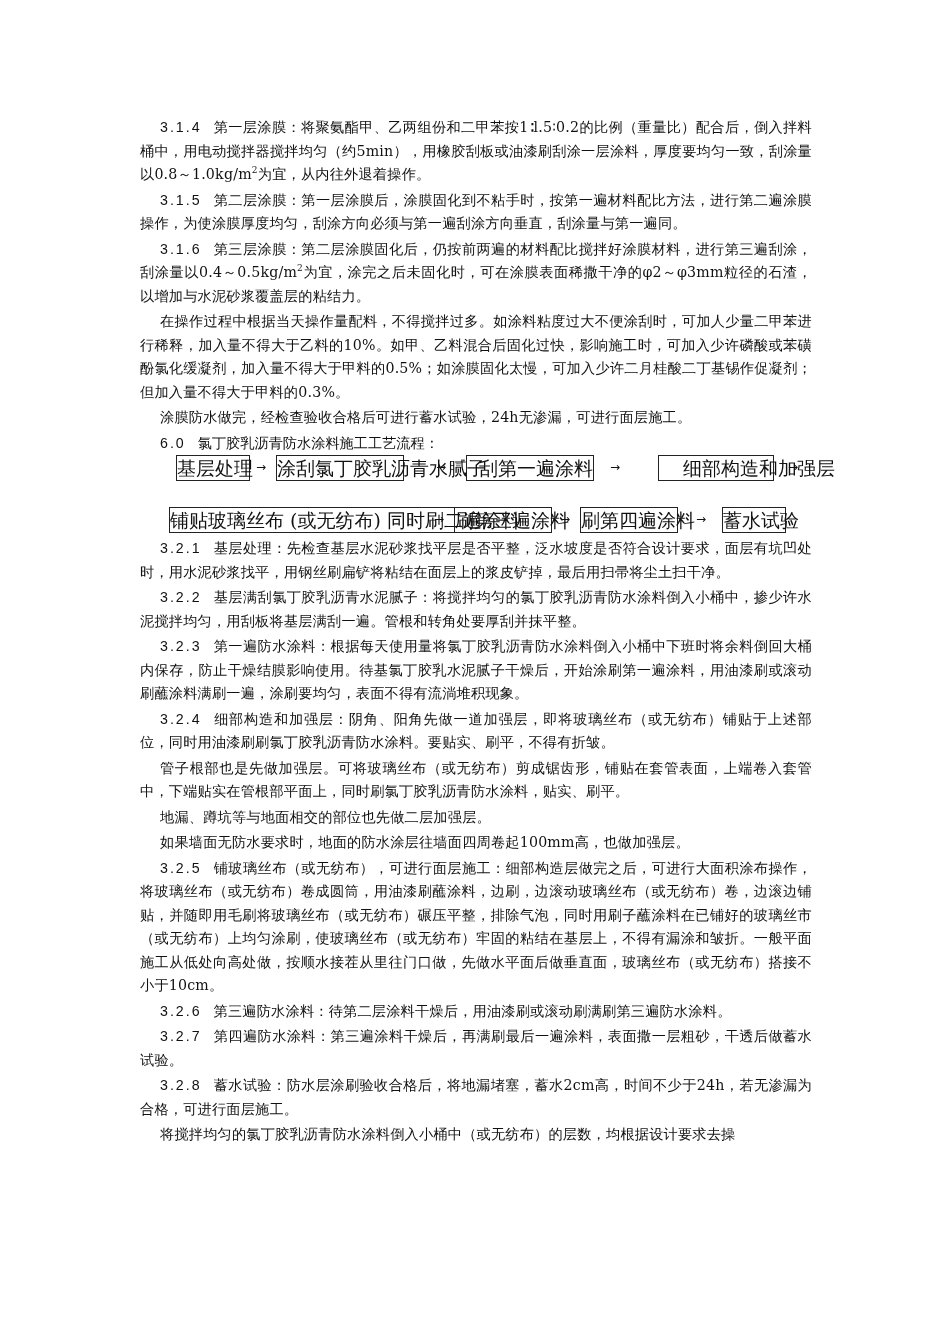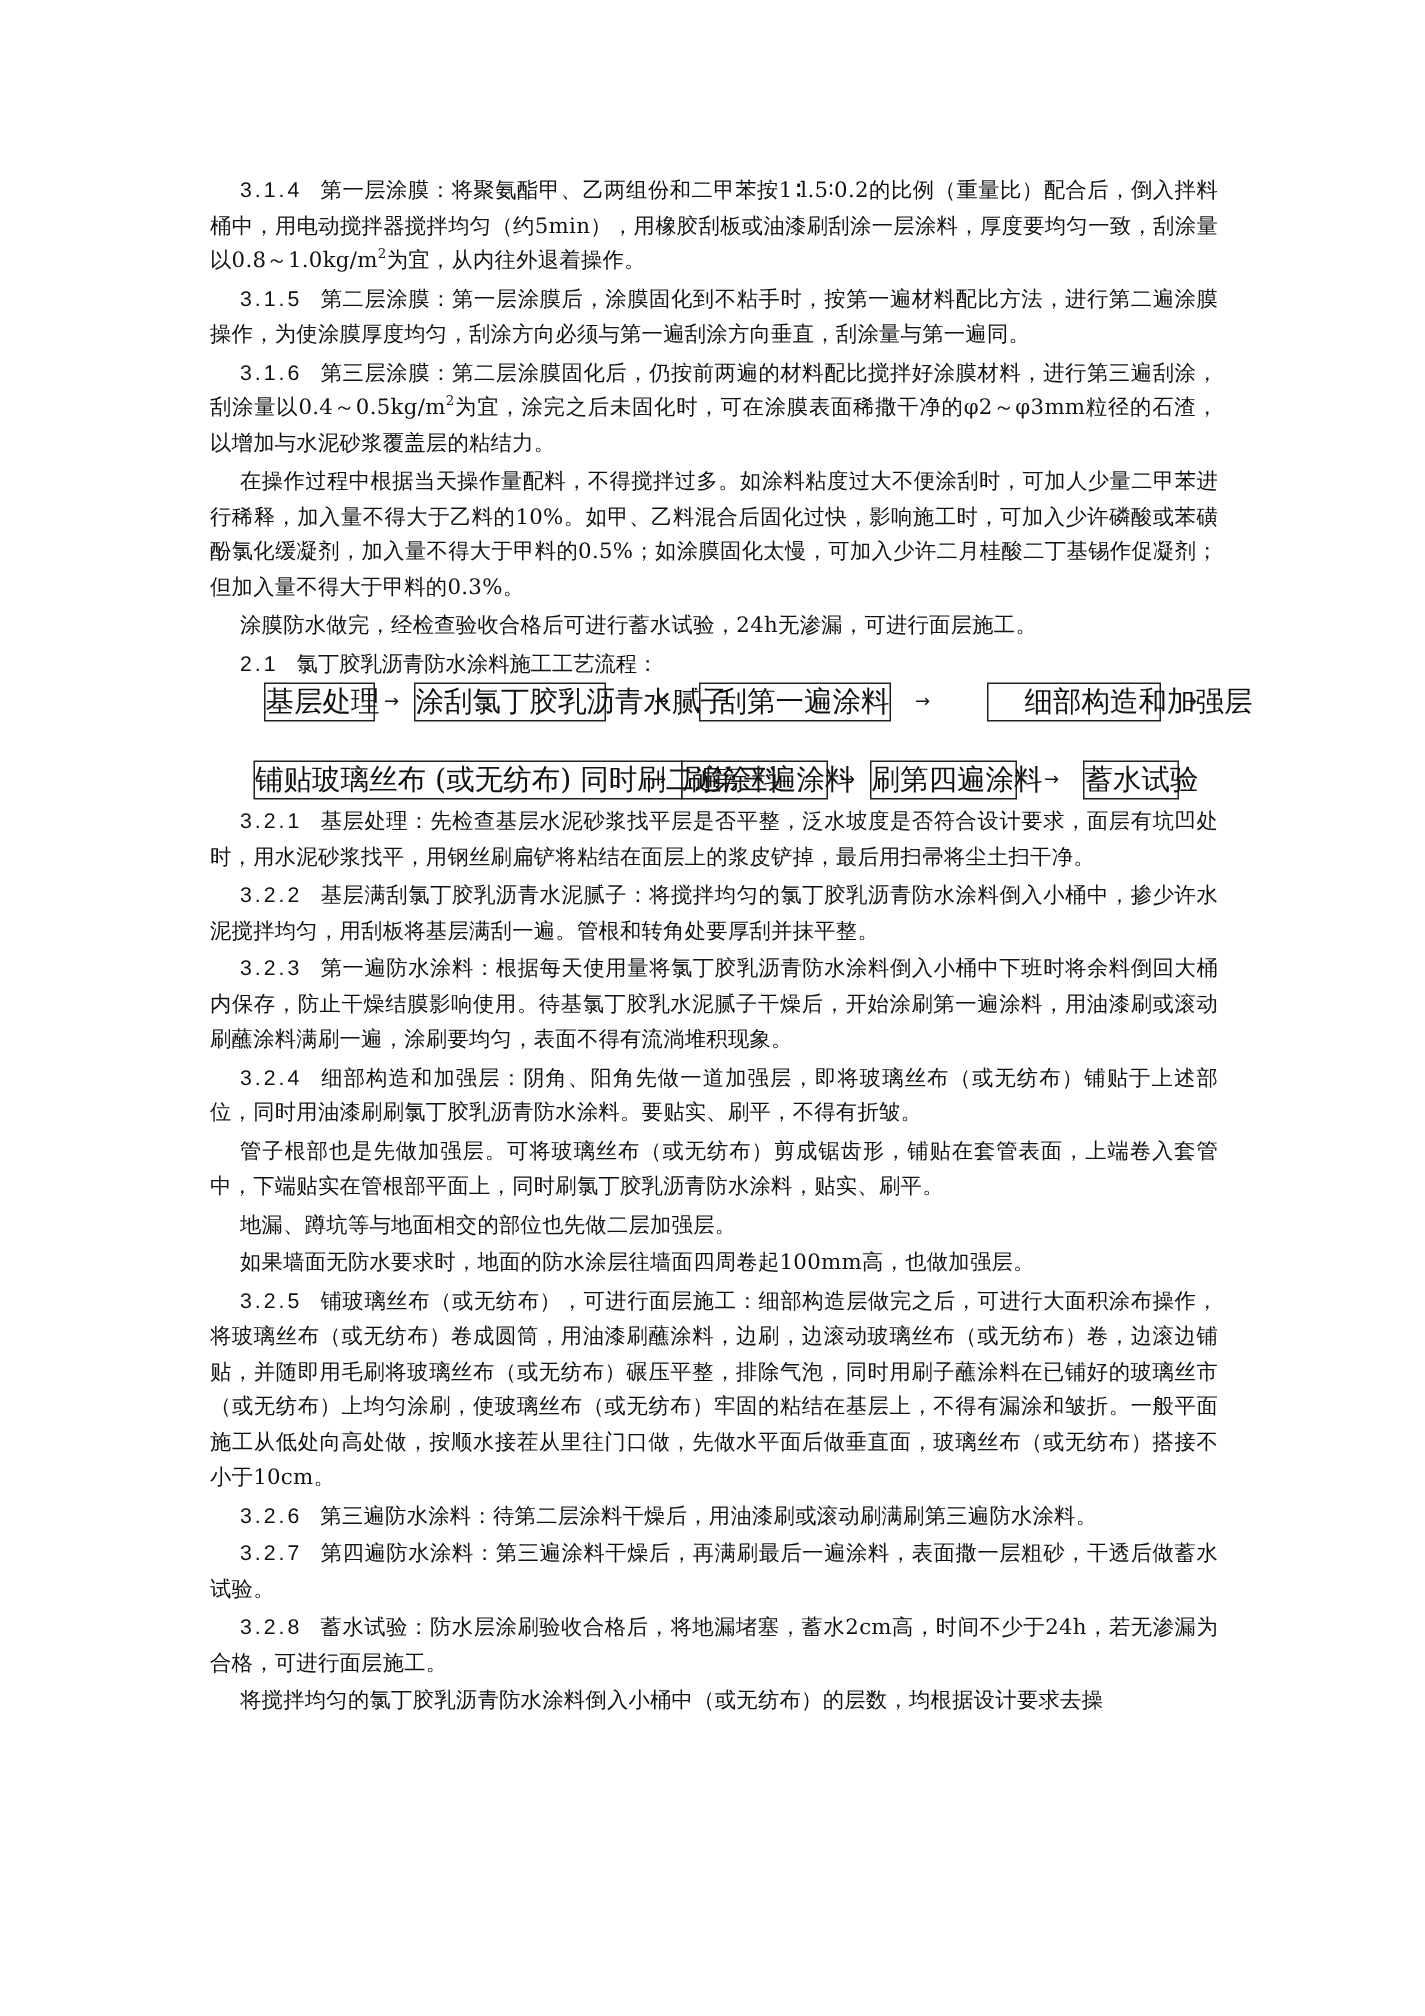--- a/index.html
+++ b/index.html
@@ -30,21 +30,21 @@
   </p>
 
   <p class="para indent">
     <span class="num">3.1.6</span><span>第三层涂膜：</span><span>第二层涂膜固化后，仍按前两遍的材料配比搅拌好涂膜材料，进行第三遍刮涂，刮涂量以0.4～0.5kg/m</span><sup>2</sup><span>为宜，涂完之后未固化时，可在涂膜表面稀撒干净的φ2～φ3mm粒径的石渣，以增加与水泥砂浆覆盖层的粘结力。</span>
   </p>
 
   <p class="para indent">在操作过程中根据当天操作量配料，不得搅拌过多。如涂料粘度过大不便涂刮时，可加人少量二甲苯进行稀释，加入量不得大于乙料的10%。如甲、乙料混合后固化过快，影响施工时，可加入少许磷酸或苯磺酚氯化缓凝剂，加入量不得大于甲料的0.5%；如涂膜固化太慢，可加入少许二月桂酸二丁基锡作促凝剂；但加入量不得大于甲料的0.3%。</p>
   <p class="para indent">涂膜防水做完，经检查验收合格后可进行蓄水试验，24h无渗漏，可进行面层施工。</p>
 
   <p class="heading32">
-    <span class="num">2.1</span><span>氯丁胶乳沥青防水涂料施工工艺流程：</span>
+    <span class="num">6.0</span><span>氯丁胶乳沥青防水涂料施工工艺流程：</span>
   </p>
 
   <div class="flow-row">
     <div class="box" style="left:36px;width:74px;">基层处理</div>
     <span class="arrow" style="left:116px;">→</span>
     <div class="box" style="left:136px;width:128px;">涂刮氯丁胶乳沥青水腻子</div>
     <span class="arrow" style="left:296px;">→</span>
     <div class="box" style="left:326px;width:128px;text-align:right;">刮第一遍涂料</div>
     <span class="arrow" style="left:470px;">→</span>
     <div class="box" style="left:518px;width:116px;padding-left:24px;">细部构造和加强层</div>

